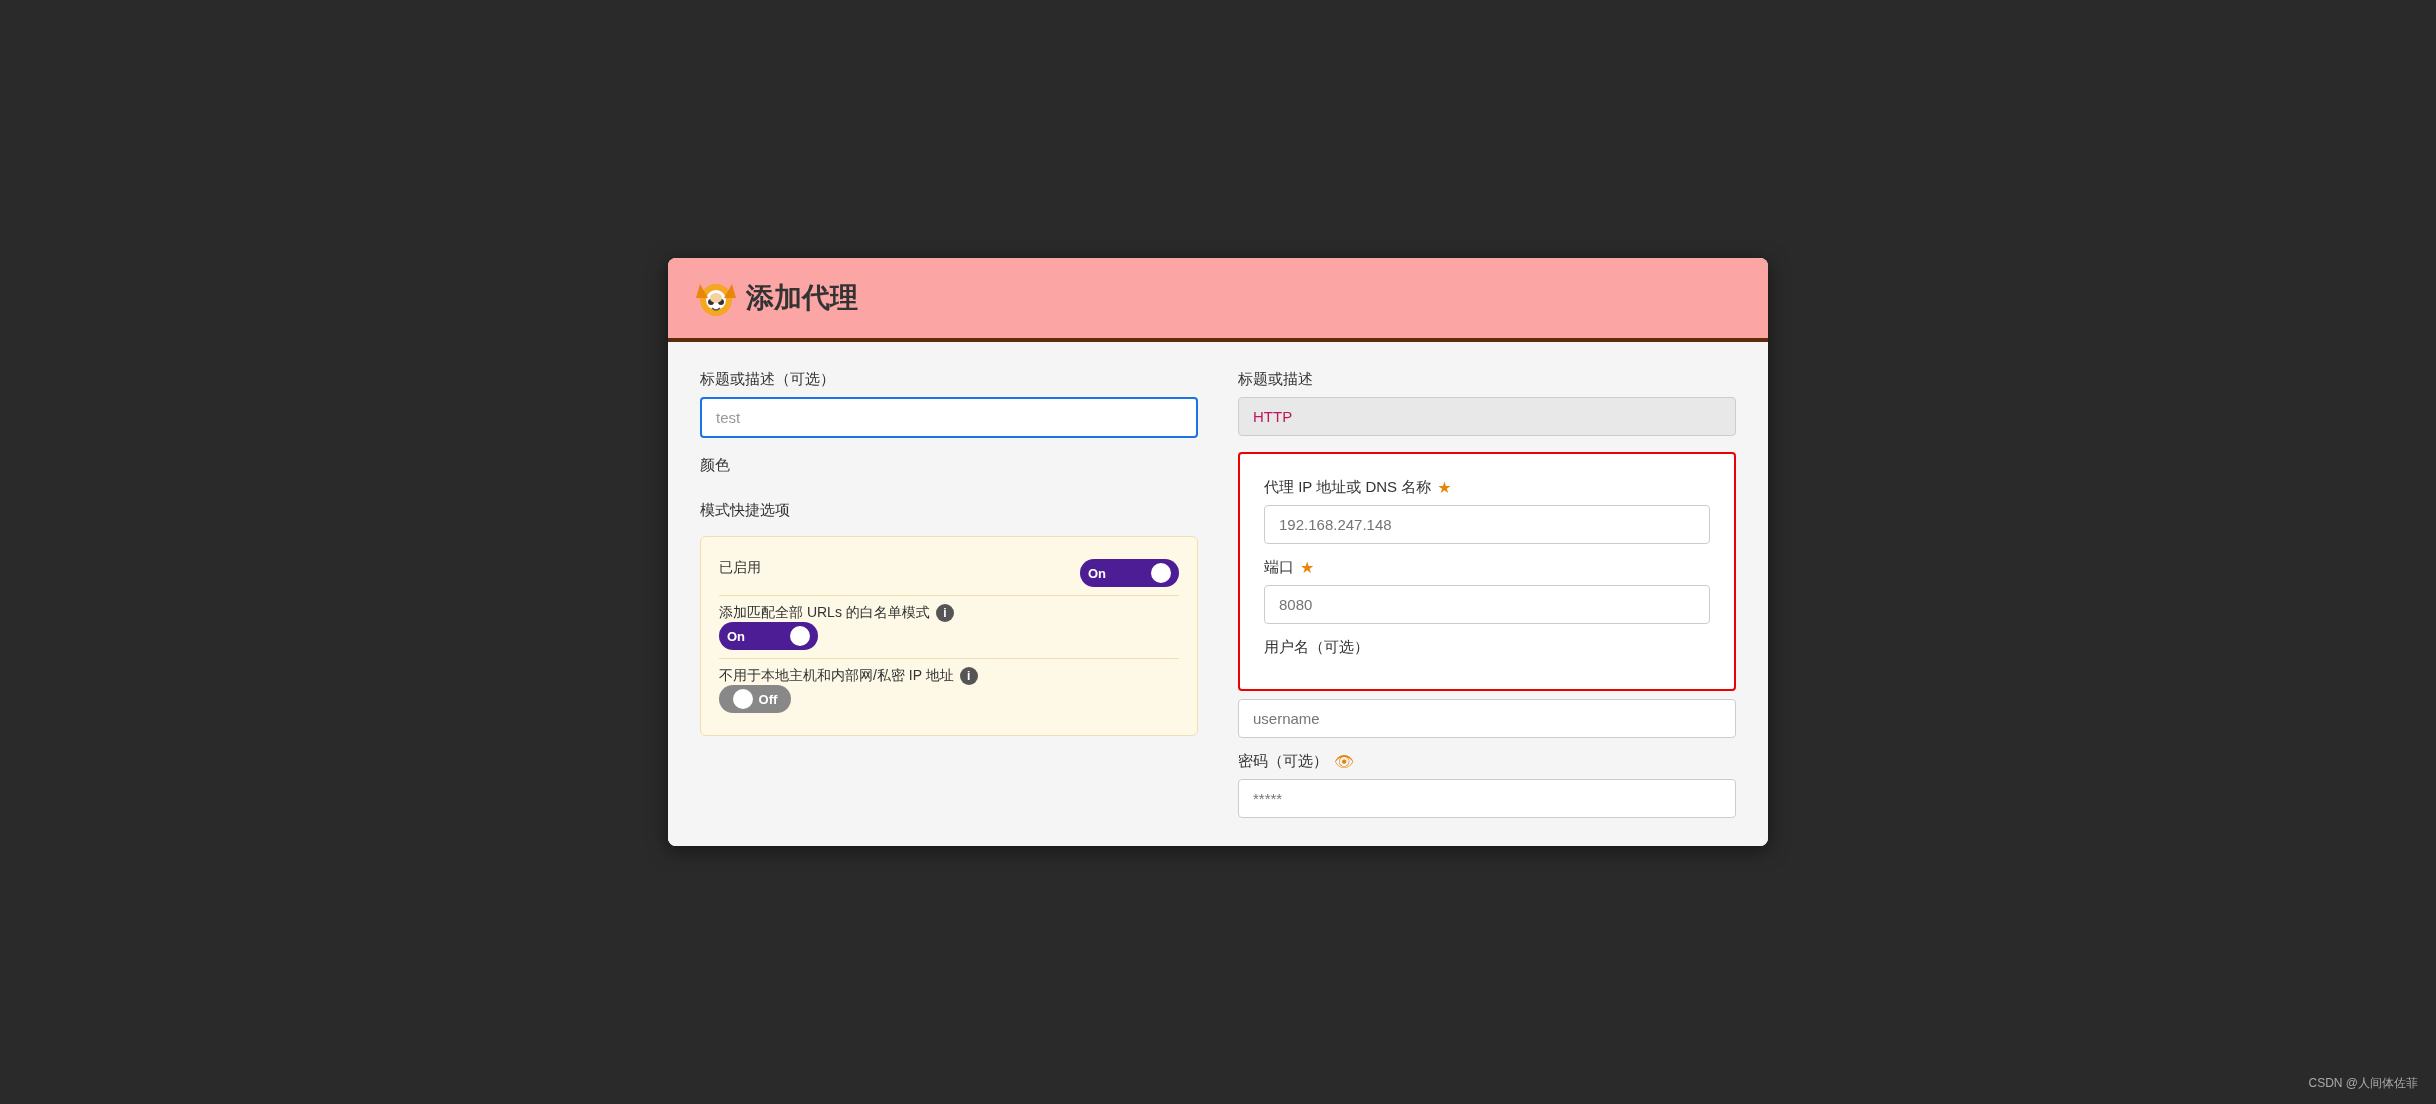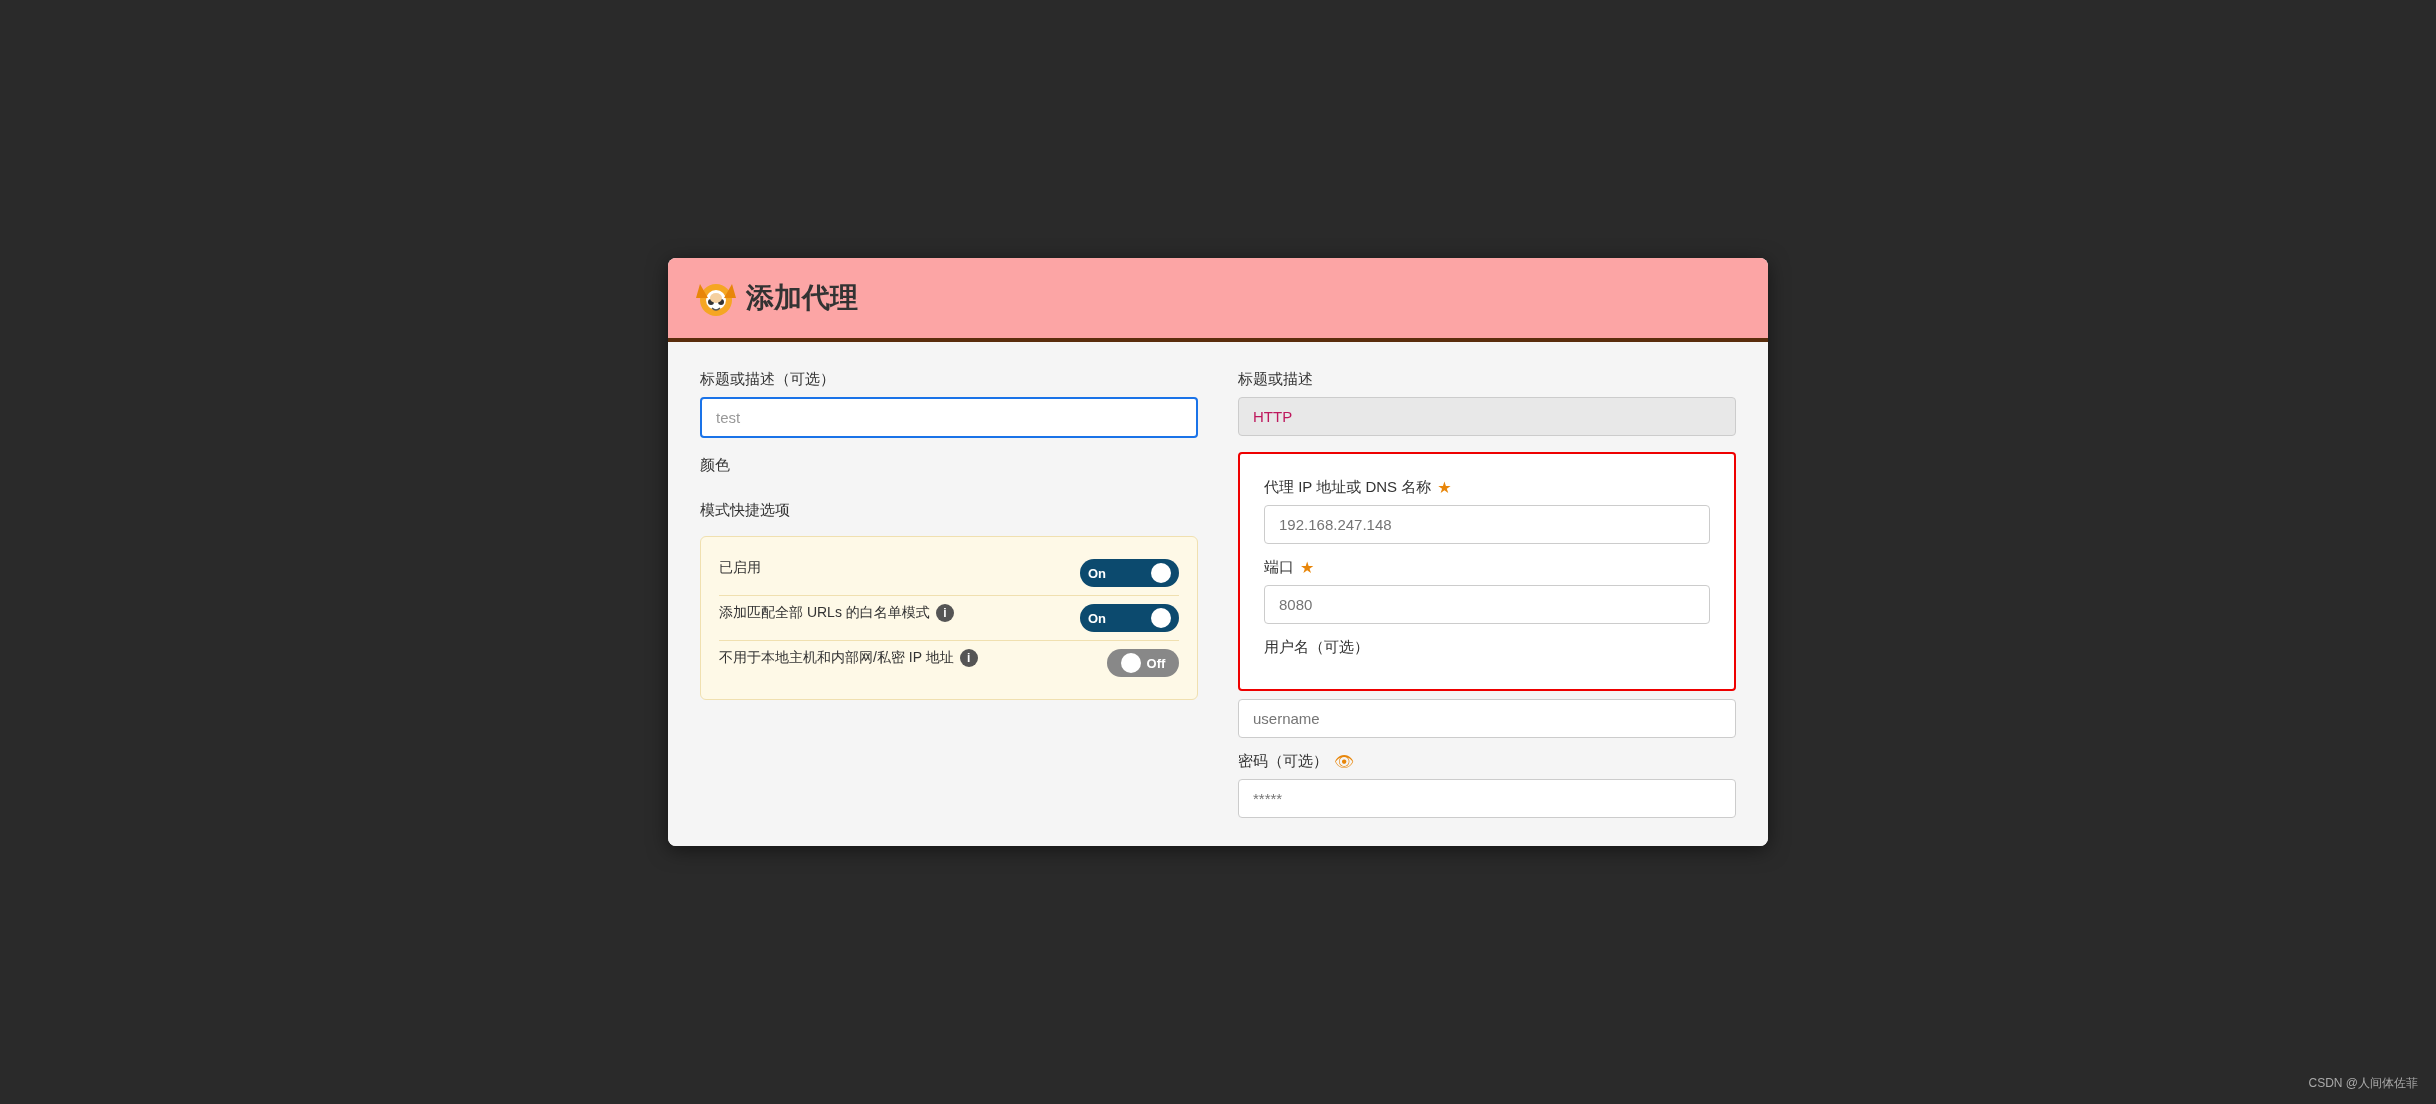--- a/index.html
+++ b/index.html
@@ -93,20 +93,21 @@
       margin-top: 8px;
     }
     .mode-row {
       display: flex;
       align-items: flex-start;
       justify-content: space-between;
       padding: 8px 0;
     }
     .mode-row + .mode-row {
       border-top: 1px solid #f0e0b0;
+      flex-direction: column;
     }
     .mode-label {
       font-size: 14px;
       color: #333;
       display: flex;
       align-items: center;
       gap: 6px;
     }
     .info-icon {
       display: inline-flex;
@@ -128,21 +129,21 @@
       padding: 4px 8px;
       font-size: 13px;
       font-weight: bold;
       color: #fff;
       gap: 6px;
       min-width: 72px;
       justify-content: center;
       cursor: pointer;
     }
     .toggle.on {
-      background: #0c4a6e;
+      background: #4c1d95;
       gap: 45px;
     }
     .toggle.off {
       background: #888;
     }
     .toggle-knob {
       width: 20px;
       height: 20px;
       background: #fff;
       border-radius: 50%;

